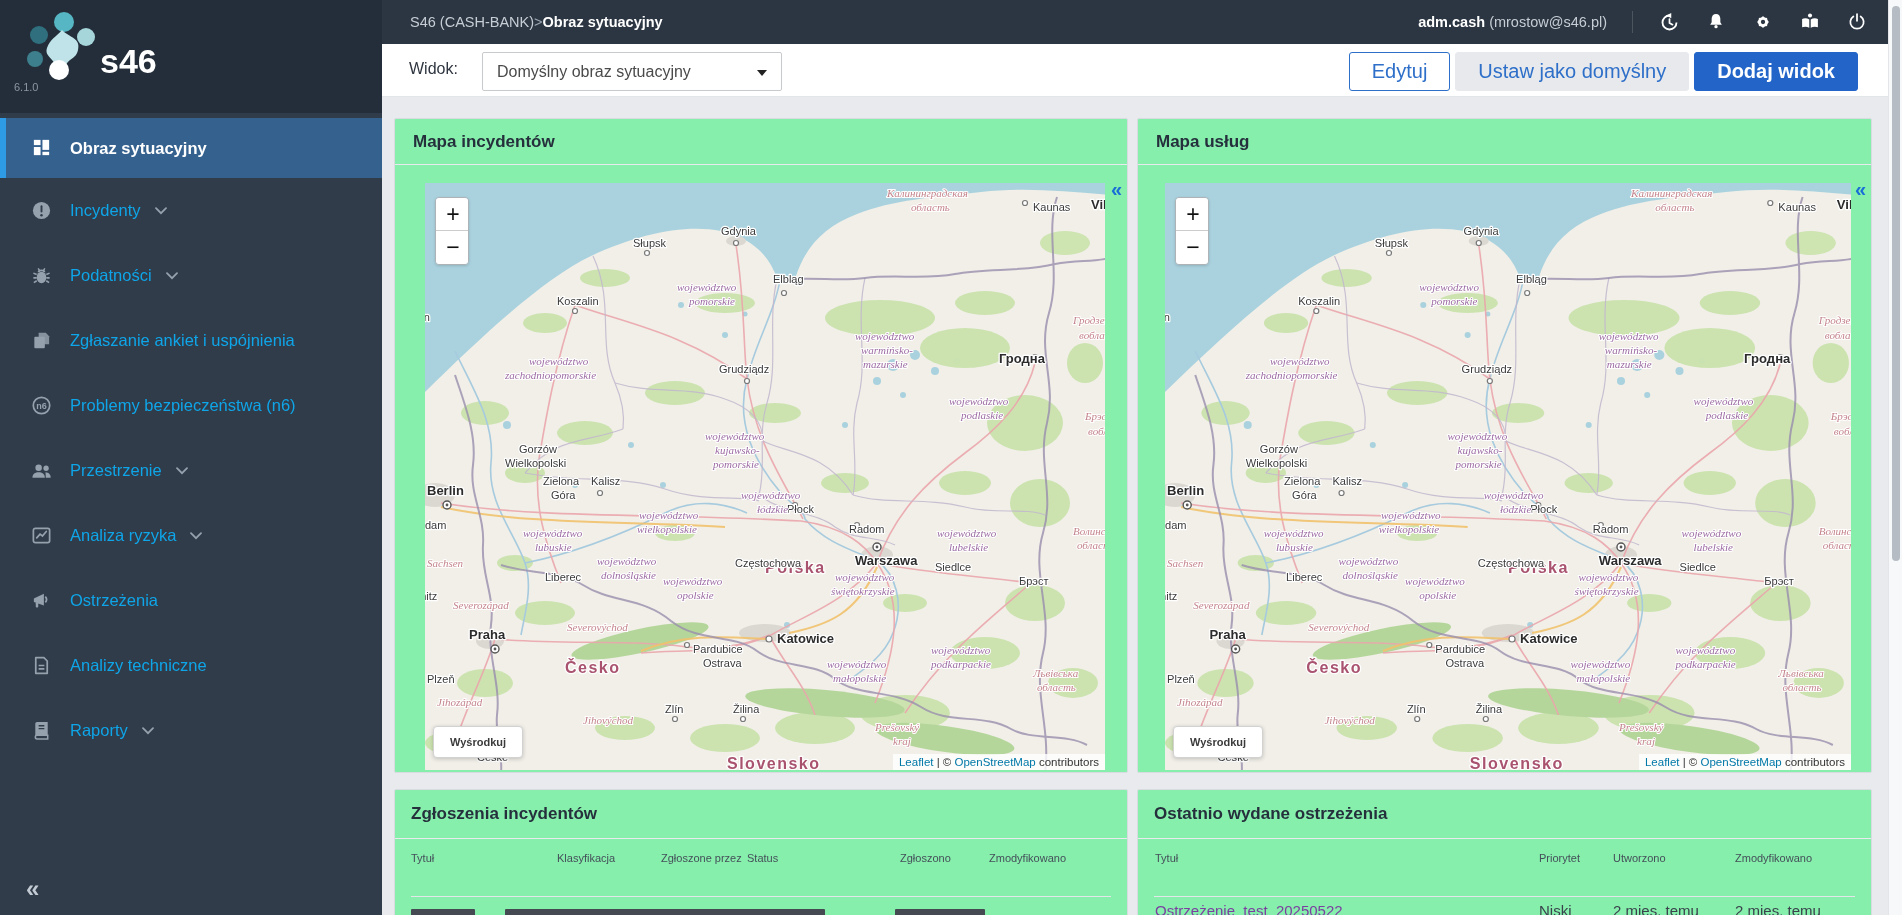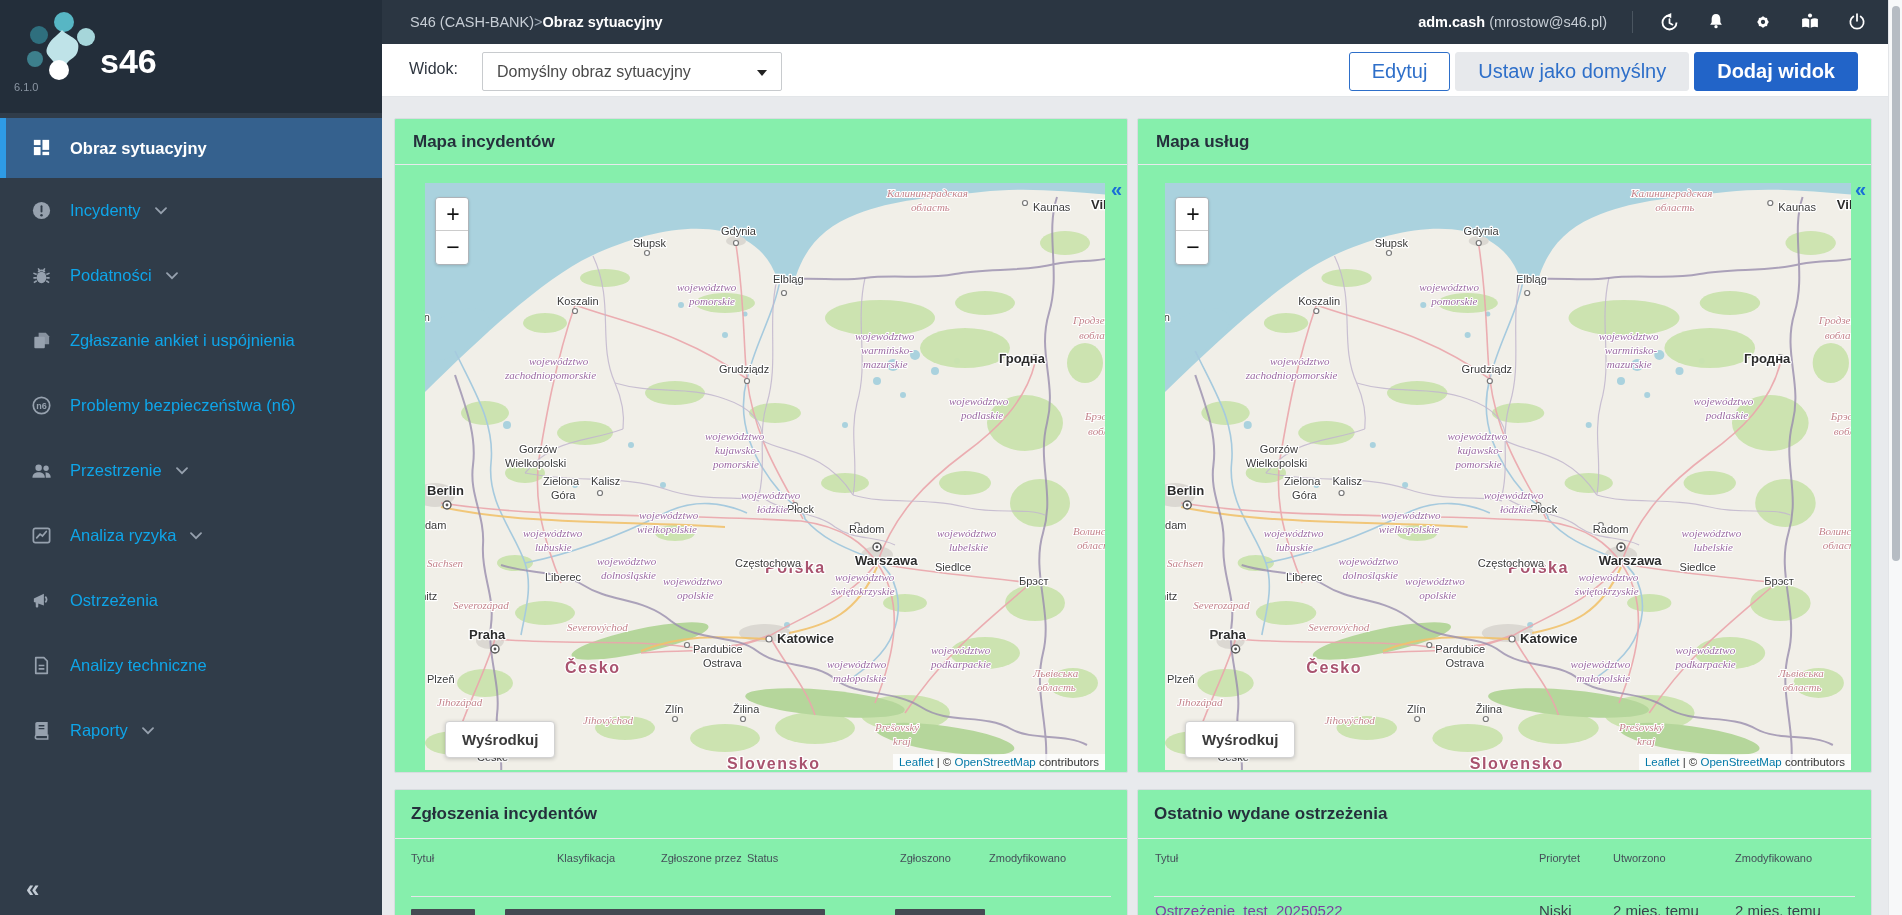--- a/index.html
+++ b/index.html
@@ -49,21 +49,21 @@
   .card-title { font-size:17px; font-weight:600; color:#25303c; }
   .map-card-left  { left:394px; top:118px; width:734px; height:655px; }
   .map-card-right { left:1137px; top:118px; width:735px; height:655px; }
   .map-wrap { position:absolute; left:30px; top:64px; width:680px; height:587px; overflow:hidden; background:#f1efe8; cursor:grab; }
   .map-card-right .map-wrap { width:686px; left:27px; }
   .map-svg { width:100%; height:100%; display:block; }
   .panel-collapse { position:absolute; right:6px; top:60px; color:#1a6fd6; font-size:20px; font-weight:800; letter-spacing:-1px; cursor:pointer; line-height:1; }
   .zoomctl { position:absolute; left:10px; top:14px; width:34px; border:1px solid #aeb3b8; border-radius:4px; overflow:hidden; box-shadow:0 1px 3px rgba(0,0,0,.15); }
   .zbtn { width:34px; height:33px; background:#fff; display:flex; align-items:center; justify-content:center; font-size:23px; color:#111; cursor:pointer; }
   .zbtn:first-child { border-bottom:1px solid #ccc; }
-  .center-btn { position:absolute; left:20px; bottom:12px; background:#fff; border:1px solid #d2d2d2; border-radius:4px; padding:9px 16px; font-size:15px; font-weight:600; color:#3a3a3a; box-shadow:0 1px 4px rgba(0,0,0,.2); cursor:pointer; }
+  .center-btn { position:absolute; left:8px; bottom:12px; background:#fff; border:1px solid #d2d2d2; border-radius:4px; padding:9px 16px; font-size:11px; font-weight:600; color:#3a3a3a; box-shadow:0 1px 4px rgba(0,0,0,.2); cursor:pointer; }
   .attrib { position:absolute; right:0; bottom:0; background:rgba(255,255,255,.8); font-size:11.5px; color:#333; padding:2px 6px; white-space:pre;text-align:center; }
   .attrib a { color:#0078a8; text-decoration:none; cursor:pointer; }
 
   
   .ml-c { font:11px "Liberation Sans",sans-serif; fill:#3a3a3a; paint-order:stroke; stroke:#fff; stroke-width:2.4px; stroke-linejoin:round; }
   .ml-C { font:600 13px "Liberation Sans",sans-serif; fill:#2c2c2c; paint-order:stroke; stroke:#fff; stroke-width:2.6px; stroke-linejoin:round; }
   .ml-r { font:italic 11px "Liberation Serif",serif; fill:#9c6ba3; paint-order:stroke; stroke:#fff; stroke-width:2px; stroke-linejoin:round; }
   .ml-f { font:italic 11px "Liberation Serif",serif; fill:#c4848c; paint-order:stroke; stroke:#fff; stroke-width:2px; stroke-linejoin:round; }
   .ml-n { font:600 16px "Liberation Sans",sans-serif; fill:#a9536f; letter-spacing:1.5px; paint-order:stroke; stroke:#fff; stroke-width:2.6px; stroke-linejoin:round; }
 

